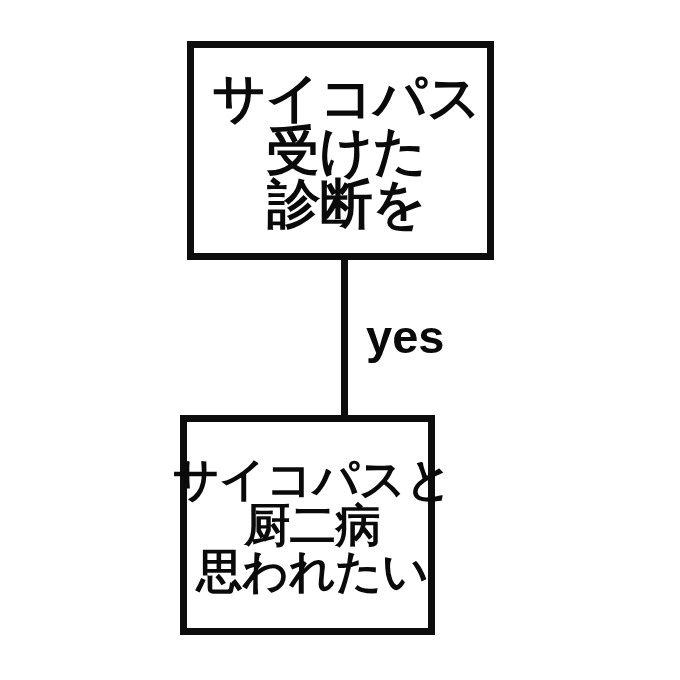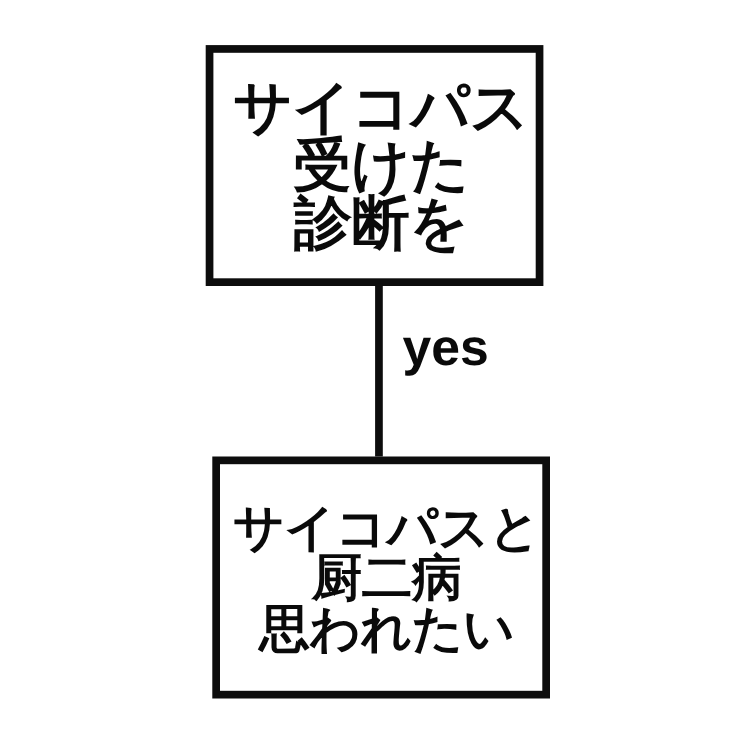--- a/index.html
+++ b/index.html
@@ -30,23 +30,23 @@
     align-items: center;
     justify-content: center;
   }
   #box-decision {
     left: 187px;
     top: 41px;
     width: 307px;
     height: 219px;
   }
   #box-outcome {
-    left: 193px;
+    left: 180px;
     top: 415px;
-    width: 307px;
+    width: 255px;
     height: 220px;
   }
 
   .box-text {
     color: #0a0a0a;
     font-weight: 700;
     text-align: center;
     letter-spacing: -0.5px;
     white-space: nowrap;
     line-height: 1.0;
@@ -69,21 +69,21 @@
     top: 258px;
     width: 7px;
     height: 159px;
     background: #0d0d0d;
   }
 
   
   #edge-label-yes {
     position: absolute;
     left: 366px;
-    top: 292px;
+    top: 313px;
     font-size: 47px;
     font-weight: 700;
     color: #0a0a0a;
     line-height: 1;
     letter-spacing: 0px;
     white-space: nowrap;
   }
 </style>
 </head>
 <body>

